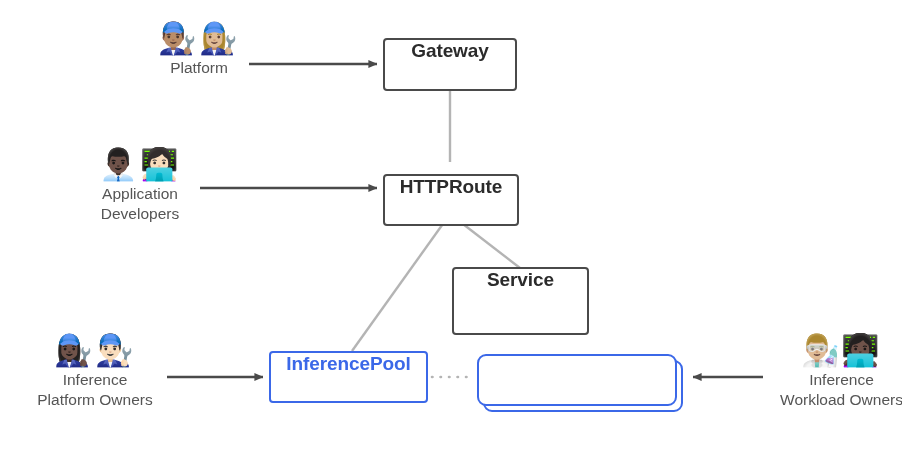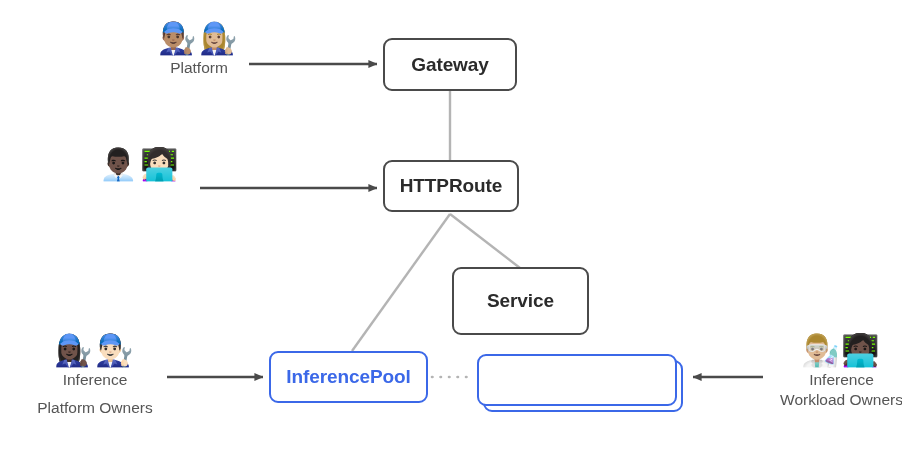--- a/index.html
+++ b/index.html
@@ -22,24 +22,24 @@
     left: 0;
     top: 0;
     width: 902px;
     height: 457px;
     pointer-events: none;
   }
   .node {
     position: absolute;
     box-sizing: border-box;
     display: flex;
-    align-items: center;
+    align-items: flex-start;
     justify-content: center;
     background: #ffffff;
-    border-radius: 9px;
+    border-radius: 4px;
     font-weight: bold;
     letter-spacing: -0.1px;
   }
   .node-dark {
     border: 2.6px solid #4a4a4a;
     color: #2b2b2b;
     font-size: 19px;
   }
   .node-blue {
     border: 2.6px solid #3b68e8;
@@ -102,21 +102,21 @@
 
     <line x1="450" y1="214" x2="520" y2="268" stroke="#b4b4b4" stroke-width="2.4"></line>
 
     <line x1="432" y1="377" x2="470" y2="377" stroke="#b4b4b4" stroke-width="2.6" stroke-linecap="round" stroke-dasharray="0.5 8"></line>
   </svg>
 
   <div class="node node-dark" style="left:383px; top:38px; width:134px; height:53px;">
     <span>Gateway</span>
   </div>
 
-  <div class="node node-dark" style="left:383px; top:160px; width:136px; height:52px;">
+  <div class="node node-dark" style="left:383px; top:174px; width:136px; height:52px;">
     <span>HTTPRoute</span>
   </div>
 
   <div class="node node-dark" style="left:452px; top:267px; width:137px; height:68px;">
     <span>Service</span>
   </div>
 
   <div class="node node-blue" style="left:269px; top:351px; width:159px; height:52px;">
     <span>InferencePool</span>
   </div>
@@ -126,26 +126,28 @@
     <div class="stack-shadow" style="left:6px; top:6px; width:200px; height:52px;"></div>
   </div>
 
   <div class="actor" style="left:144px; top:22px; width:110px;">
     <div class="actor-emojis">👨🏽‍🔧👩🏼‍🔧</div>
     <div class="actor-label">Platform</div>
   </div>
 
   <div class="actor" style="left:81px; top:148px; width:118px;">
     <div class="actor-emojis">👨🏿‍💼👩🏻‍💻</div>
+    <div class="actor-label">Application</div>
+    <div class="actor-label" style="margin-top:0;">Developers</div>
   </div>
 
   <div class="actor" style="left:20px; top:334px; width:150px;">
     <div class="actor-emojis">👩🏿‍🔧👨🏻‍🔧</div>
     <div class="actor-label">Inference</div>
-    <div class="actor-label" style="margin-top:8px;">Platform Owners</div>
+    <div class="actor-label" style="margin-top:0;">Platform Owners</div>
   </div>
 
   <div class="actor" style="left:764px; top:334px; width:155px;">
     <div class="actor-emojis">👨🏼‍🔬👩🏿‍💻</div>
     <div class="actor-label">Inference</div>
     <div class="actor-label" style="margin-top:0;">Workload Owners</div>
   </div>
 
 </div>
 

